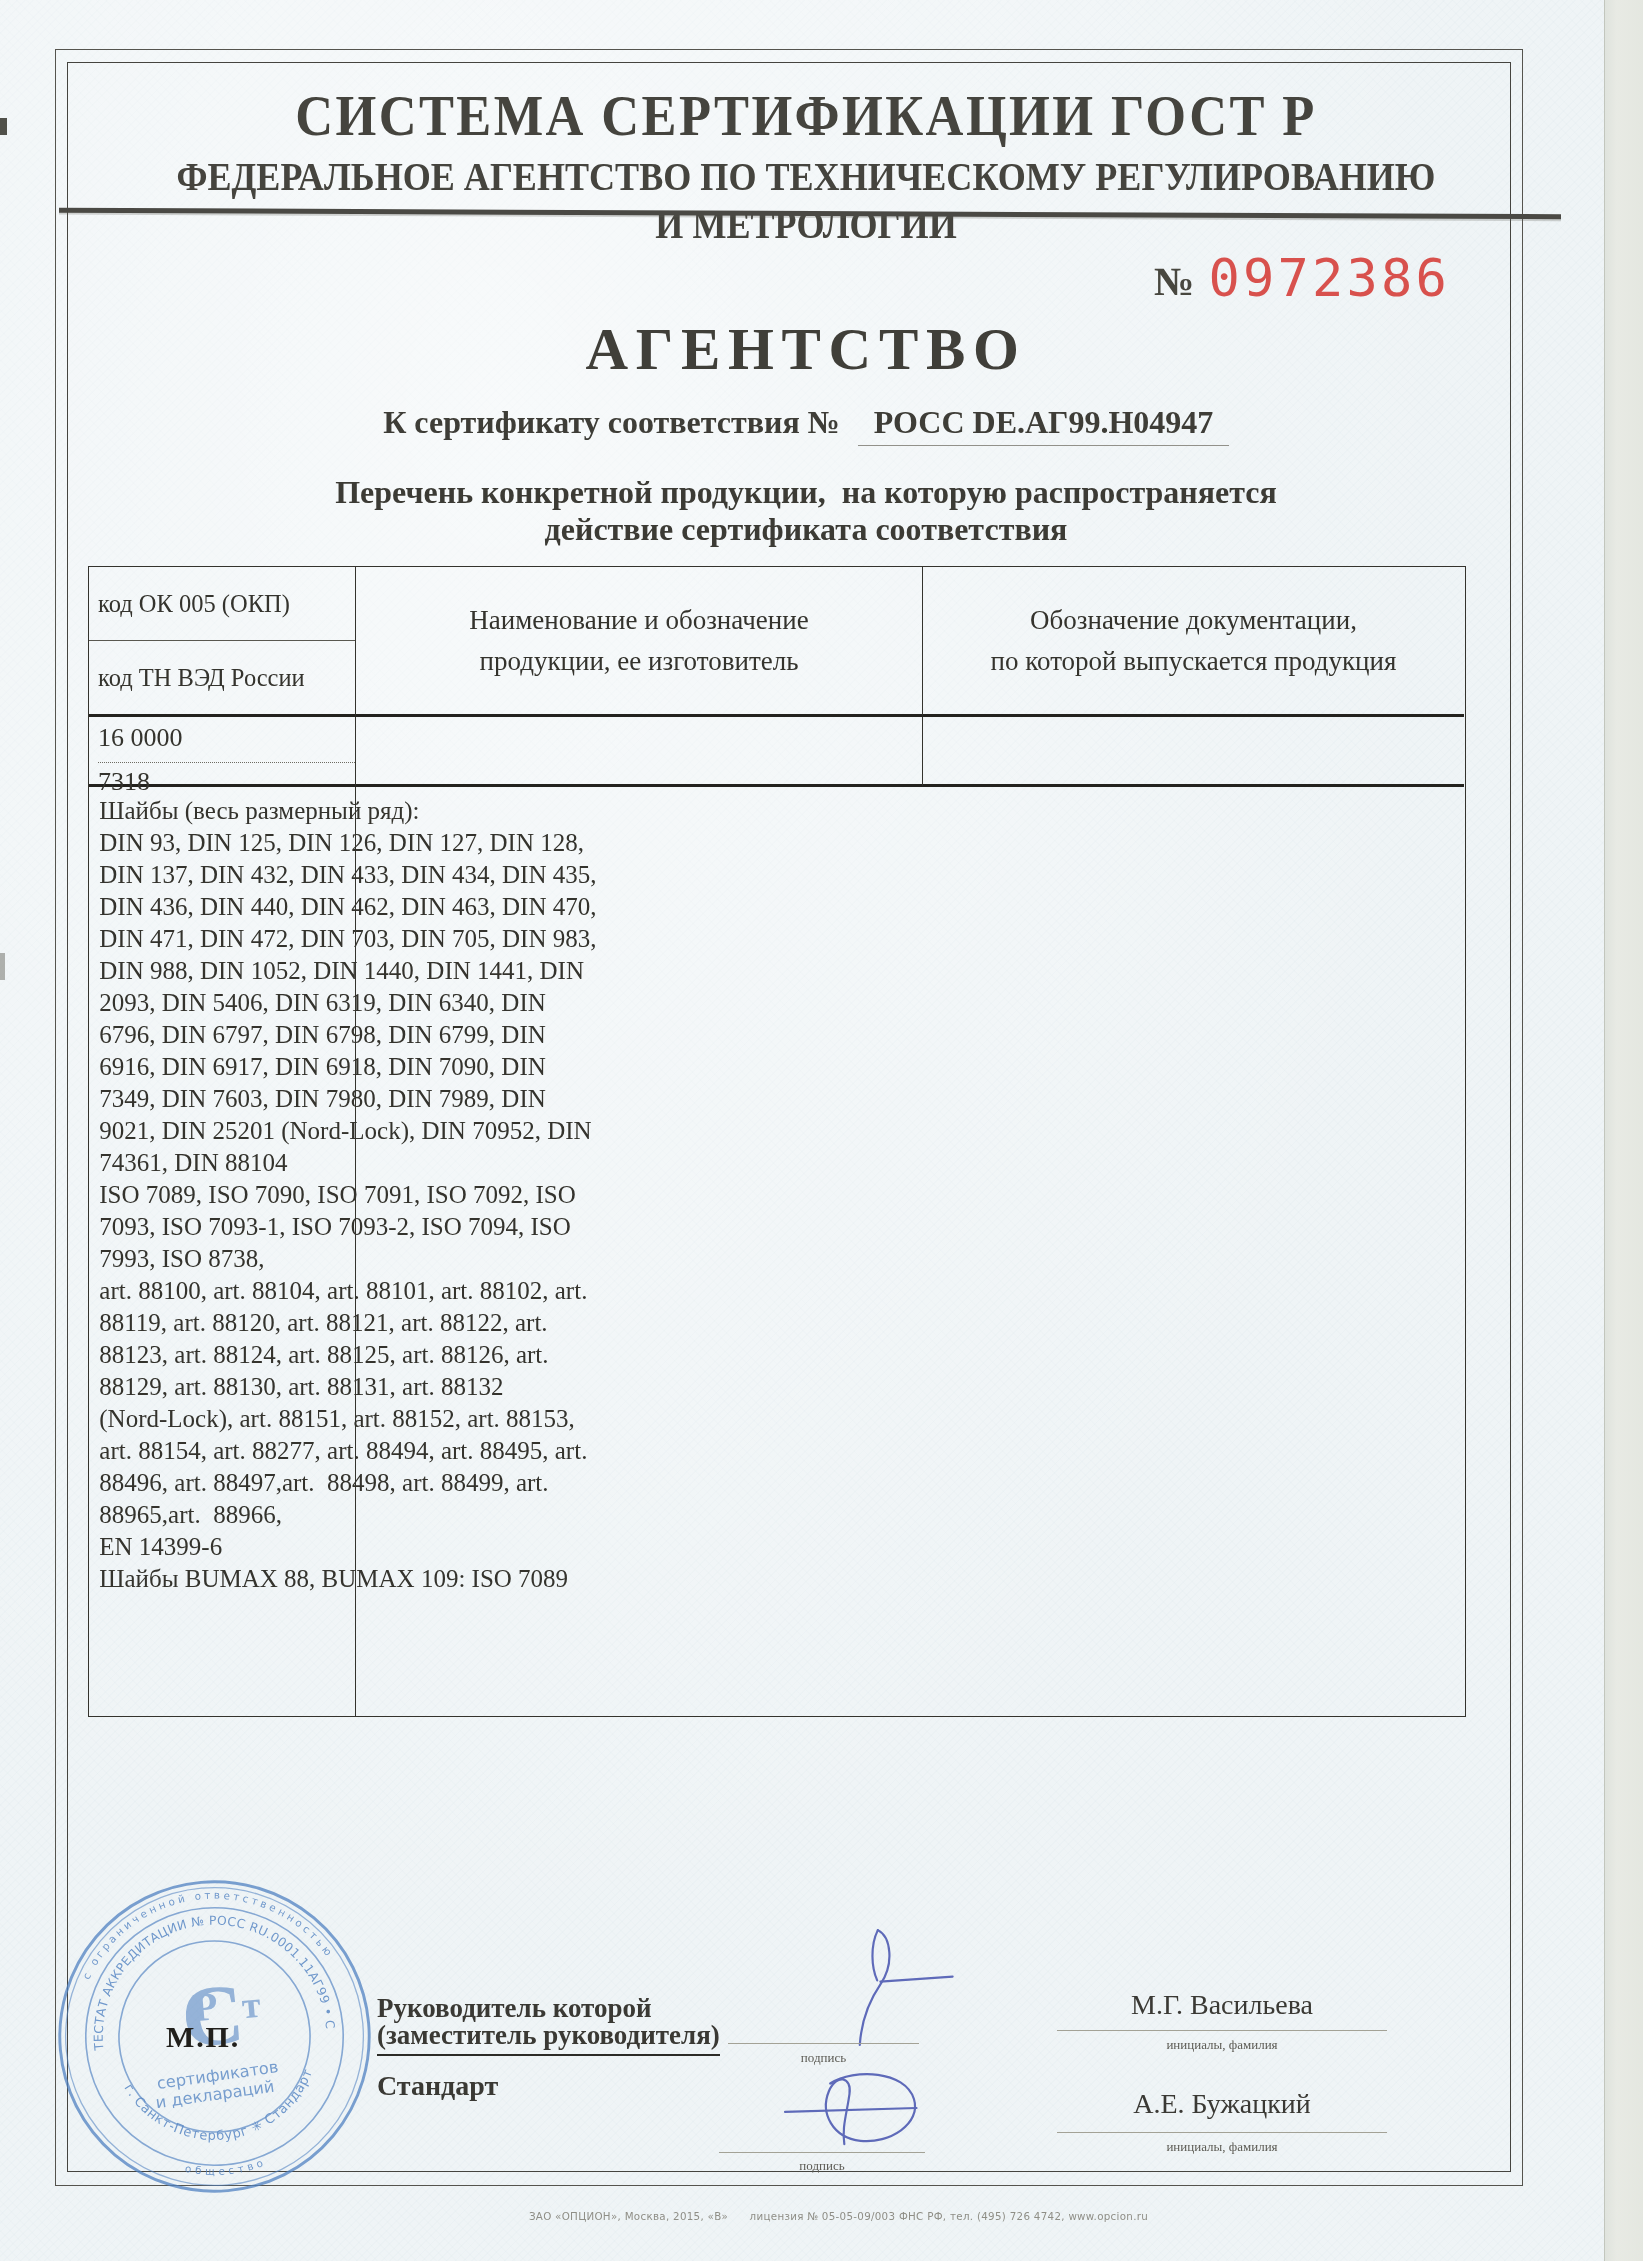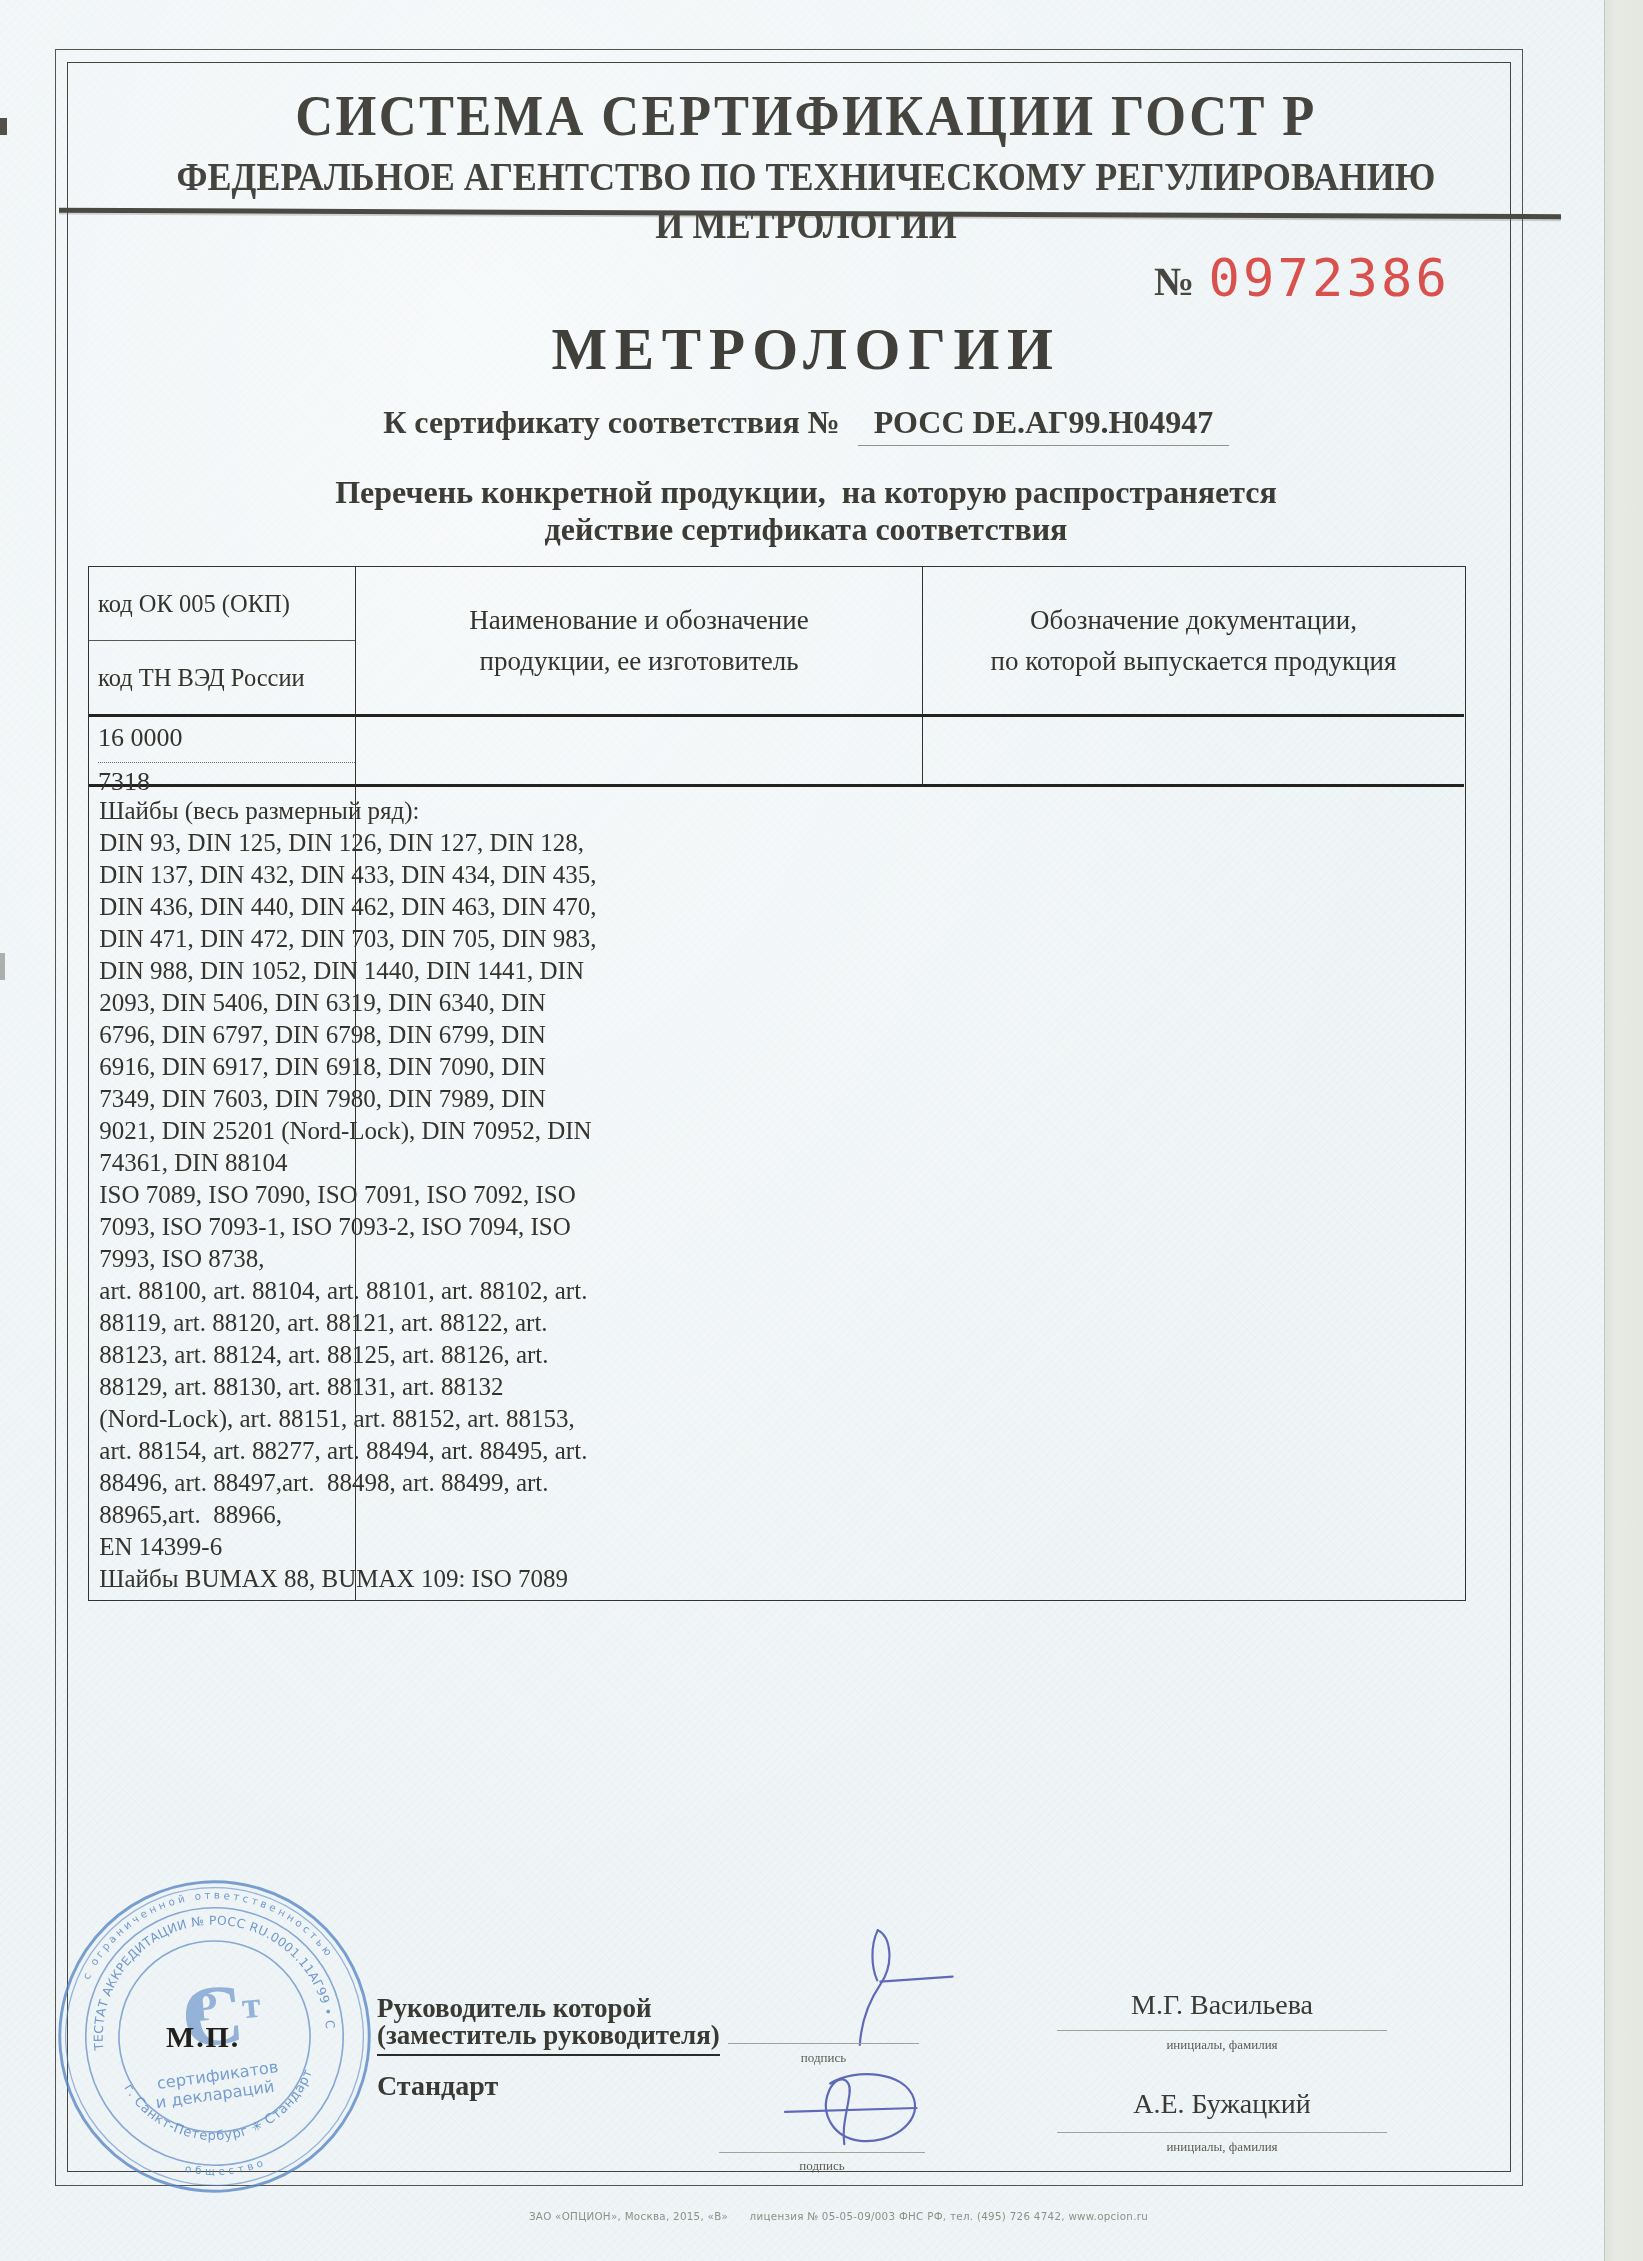--- a/index.html
+++ b/index.html
@@ -35,21 +35,21 @@
   .doc-number .nsign { font-size:40px; font-weight:bold; color:#48473f; vertical-align:top; }
   .doc-number .ndigits { font-family:"DejaVu Sans Mono", monospace; font-size:52px; line-height:41px;
                          letter-spacing:3.2px; color:#d8514d; margin-left:11.6px; vertical-align:top; }
 
   .title { left:90px; right:122px; top:315px; text-align:center; font-size:59px; font-weight:bold; letter-spacing:7.7px; color:#403f39; }
   .subtitle { left:90px; right:122px; top:404px; text-align:center; font-size:32px; font-weight:bold; color:#3e3d37; }
   .subtitle .cert { font-weight:bold; border-bottom:1.3px solid #92918a; padding:0 15.5px 5.2px 15.5px; margin-left:10.3px; }
   .intro { left:90px; right:122px; top:474px; text-align:center; font-size:32px; font-weight:bold; line-height:37px; color:#3c3b35; }
 
   
-  .ctable { left:88px; top:566px; width:1378px; height:1035px; border:1.9px solid #34332d;
+  .ctable { left:88px; top:566px; width:1378px; height:1151px; border:1.9px solid #34332d;
             display:grid; grid-template-columns:267px 567px 541px; grid-template-rows:150px 70px auto;
             box-sizing:border-box; font-size:25px; color:#34332d; }
   .tc { box-sizing:border-box; }
   .b-right { border-right:1.9px solid #34332d; }
   .b-thick { border-bottom:3.9px solid #23221e; }
   .hcell { display:flex; align-items:center; justify-content:center; text-align:center;
            font-size:27px; line-height:41px; font-weight:normal; }
   .col1-head { display:flex; flex-direction:column; }
   .col1-head .sub { flex:1; display:flex; align-items:center; padding-left:9px; font-size:24.5px; }
   .col1-head .sub.first { border-bottom:1.3px solid #595850; }
@@ -98,21 +98,21 @@
 
   <div class="abs hdr hdr-line1">СИСТЕМА СЕРТИФИКАЦИИ ГОСТ Р</div>
   <div class="abs hdr hdr-line2">ФЕДЕРАЛЬНОЕ АГЕНТСТВО ПО ТЕХНИЧЕСКОМУ РЕГУЛИРОВАНИЮ И МЕТРОЛОГИИ</div>
   <div class="abs hdr-rule"></div>
 
   <div class="abs doc-number">
     <span class="nsign">№</span>
     <span class="ndigits">0972386</span>
   </div>
 
-  <div class="abs title">МЕТРОЛОГИИ</div>
+  <div class="abs title">АГЕНТСТВО</div>
 
   <div class="abs subtitle">
     <span>К сертификату соответствия №</span>
     <span class="cert">РОСС DE.АГ99.Н04947</span>
   </div>
 
   <div class="abs intro pre">Перечень конкретной продукции,  на которую распространяется
 действие сертификата соответствия</div>
 
   <div class="abs ctable">

